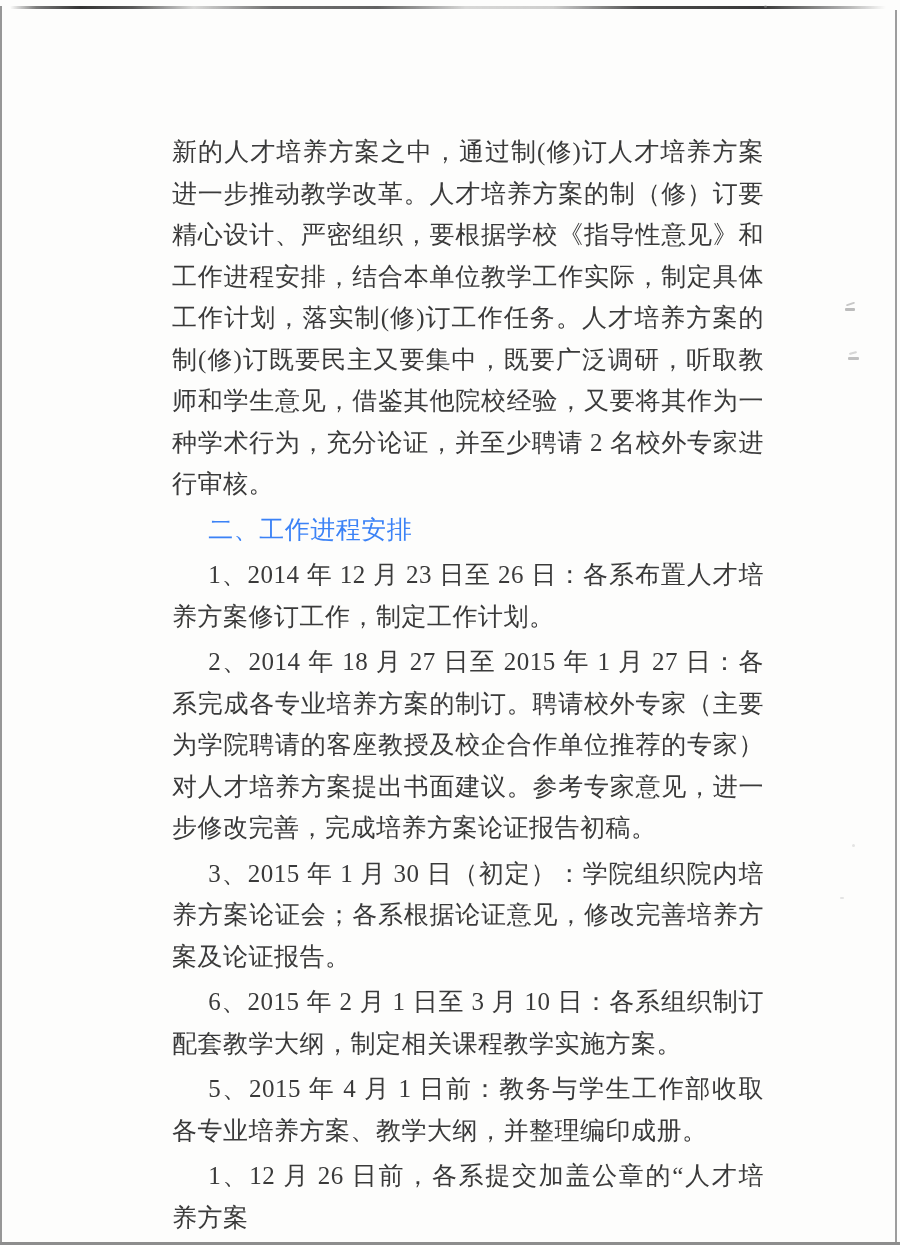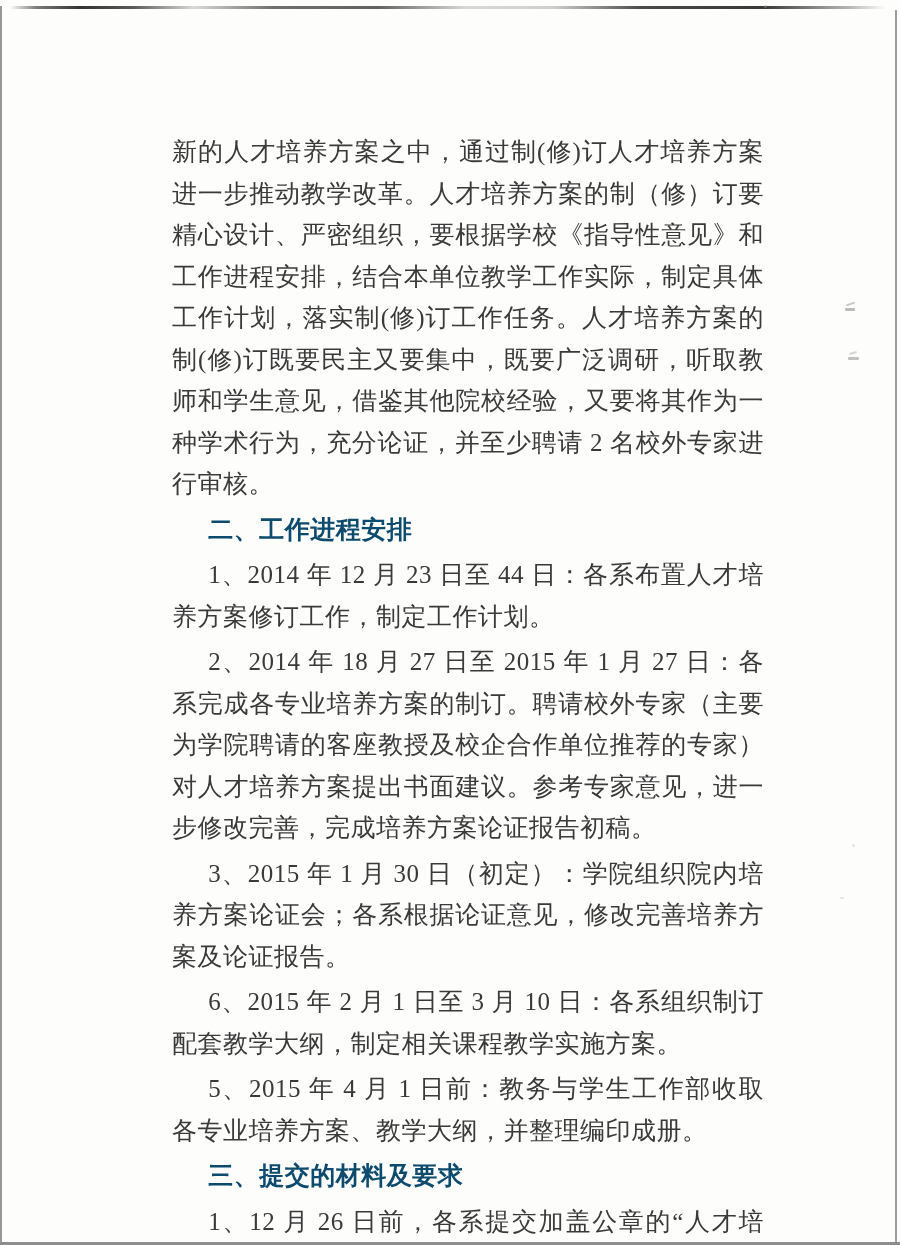--- a/index.html
+++ b/index.html
@@ -84,23 +84,23 @@
     text-align: justify;
   }
   .content p {
     margin: 4px;
     padding: 0;
   }
   .para-indent {
     text-indent: 1.45em;
   }
   .heading {
-    font-weight: 700;
+    font-weight: 400;
     text-indent: 1.45em;
-    color: #0c4a6e;
+    color: #3b82f6;
   }
 </style>
 </head>
 <body>
 
 <div class="page">
 
   <div class="scan-top-line"></div>
   <div class="scan-edge-left"></div>
   <div class="scan-edge-right"></div>
@@ -109,22 +109,21 @@
   <div class="smudge smudge-1b"></div>
   <div class="smudge smudge-2a"></div>
   <div class="smudge smudge-2b"></div>
   <div class="smudge speck-1"></div>
   <div class="smudge speck-2"></div>
   <div class="smudge speck-3"></div>
 
   <div class="content">
     <p class="para-body">新的人才培养方案之中，通过制(修)订人才培养方案进一步推动教学改革。人才培养方案的制（修）订要精心设计、严密组织，要根据学校《指导性意见》和工作进程安排，结合本单位教学工作实际，制定具体工作计划，落实制(修)订工作任务。人才培养方案的制(修)订既要民主又要集中，既要广泛调研，听取教师和学生意见，借鉴其他院校经验，又要将其作为一种学术行为，充分论证，并至少聘请 2 名校外专家进行审核。</p>
     <p class="heading">二、工作进程安排</p>
-    <p class="para-indent">1、2014 年 12 月 23 日至 44 日：各系布置人才培养方案修订工作，制定工作计划。</p>
+    <p class="para-indent">1、2014 年 12 月 23 日至 26 日：各系布置人才培养方案修订工作，制定工作计划。</p>
     <p class="para-indent">2、2014 年 18 月 27 日至 2015 年 1 月 27 日：各系完成各专业培养方案的制订。聘请校外专家（主要为学院聘请的客座教授及校企合作单位推荐的专家）对人才培养方案提出书面建议。参考专家意见，进一步修改完善，完成培养方案论证报告初稿。</p>
     <p class="para-indent">3、2015 年 1 月 30 日（初定）：学院组织院内培养方案论证会；各系根据论证意见，修改完善培养方案及论证报告。</p>
     <p class="para-indent">6、2015 年 2 月 1 日至 3 月 10 日：各系组织制订配套教学大纲，制定相关课程教学实施方案。</p>
     <p class="para-indent">5、2015 年 4 月 1 日前：教务与学生工作部收取各专业培养方案、教学大纲，并整理编印成册。</p>
-    <p class="heading">三、提交的材料及要求</p>
     <p class="para-indent">1、12 月 26 日前，各系提交加盖公章的“人才培养方案</p>
   </div>
 
 </div>
 
 </body></html>

